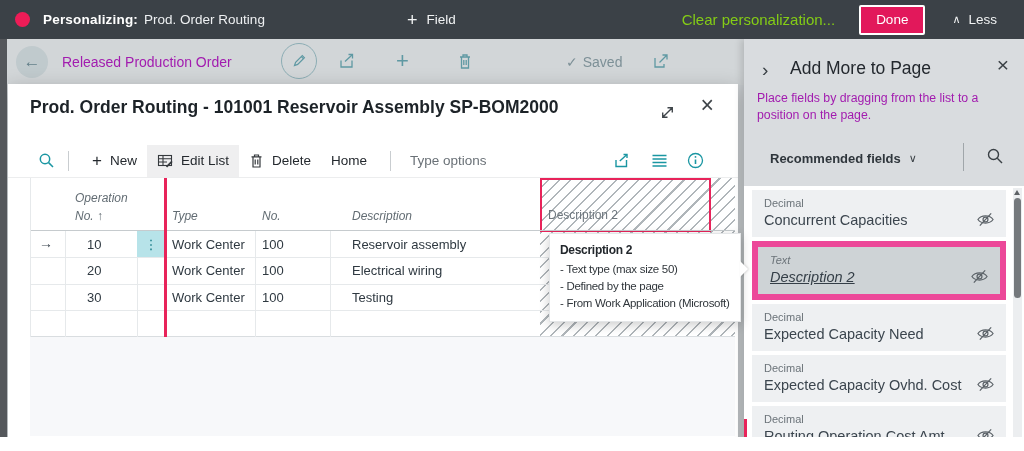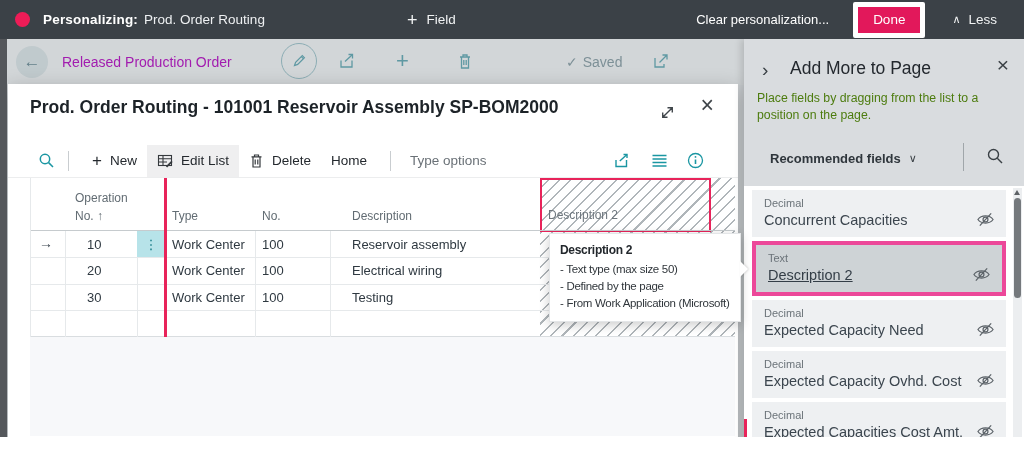--- a/index.html
+++ b/index.html
@@ -11,22 +11,22 @@
   
   .topbar{position:absolute;left:0;top:0;width:1024px;height:39px;background:#3b4147;
     display:flex;align-items:center;color:#fff;z-index:20;}
   .pz-dot{width:15px;height:15px;border-radius:50%;background:#ee1c57;margin-left:15px;flex:none;}
   .pz-label{margin-left:13px;font-weight:bold;font-size:13.5px;letter-spacing:.2px;}
   .pz-page{margin-left:6px;font-size:13.5px;color:#eef0f2;}
   .tb-field{margin-left:142px;display:flex;align-items:center;gap:9px;font-size:13.5px;
     color:#f1f3f4;cursor:pointer;}
   .tb-field .plus{font-size:18px;font-weight:400;line-height:1;}
   .tb-right{margin-left:auto;display:flex;align-items:center;}
-  .tb-clear{color:#ffffff;font-size:13px;cursor:pointer;}
-  .tb-done{margin-left:24px;background:#e2185b;border:5px solid #ffffff;border-radius:2px;
+  .tb-clear{color:#84cc16;font-size:15px;cursor:pointer;}
+  .tb-done{margin-left:24px;background:#e2185b;border:2px solid #ffffff;border-radius:2px;
     color:#fff;font-size:13.5px;padding:5px 15px 6px;font-family:inherit;cursor:pointer;}
   .tb-less{margin-left:27px;margin-right:27px;color:#f1f3f4;font-size:13.5px;display:flex;
     align-items:center;gap:8px;cursor:pointer;}
   .tb-less .chev{font-size:11px;}
 
   
   .bg-header{position:absolute;left:0;top:39px;width:744px;height:46px;background:#d2d6d8;}
   .back-circle{position:absolute;left:16px;top:7px;width:32px;height:32px;border-radius:50%;
     background:#c0cacd;color:#64808a;font-size:17px;display:flex;align-items:center;justify-content:center;}
   .bg-title{position:absolute;left:62px;top:15px;font-size:14px;color:#a21caf;}
@@ -55,21 +55,21 @@
   .tb-icons .ic{cursor:pointer;display:block;}
 
   
   .tbl{position:absolute;left:22px;top:94px;width:705px;height:159px;font-size:13px;color:#2f3941;}
   .hatch{position:absolute;left:510px;top:0;width:195px;height:159px;
     background:repeating-linear-gradient(135deg,#ffffff 0 6.5px,#b0b6ba 6.5px 8px);}
   .ghost{position:absolute;left:510px;top:0;width:171px;height:54px;border:2.5px solid #e8235a;}
   .dropline{position:absolute;left:134px;top:0;width:3px;height:159px;background:#e8235a;z-index:3;}
   .hline{position:absolute;left:0;width:705px;height:1px;background:#e6e9eb;}
   .vline{position:absolute;width:1px;background:#e6e9eb;}
-  .hdr{position:absolute;font-size:12px;color:#626c73;}
+  .hdr{position:absolute;font-size:12px;color:#626c73;font-style:italic;}
   .hdr2{position:absolute;left:518px;top:30px;font-size:12px;color:#6d767d;z-index:2;}
   .trow{position:absolute;left:0;width:705px;height:26px;}
   .cell{position:absolute;top:6px;white-space:nowrap;}
   .marker{left:9px;color:#3c4650;font-size:14px;top:4px;}
   .dots-btn{position:absolute;left:107px;top:0;width:28px;height:26px;background:#b7e3e9;
     color:#0f7682;font-size:13px;display:flex;align-items:center;justify-content:center;cursor:pointer;}
 
   .below{position:absolute;left:22px;top:253px;width:705px;height:99px;background:#f7f8fa;}
   .hscroll{position:absolute;left:22px;top:353px;width:705px;height:13px;background:#fcfcfc;}
   .hthumb{position:absolute;left:15px;top:2px;width:316px;height:9px;background:#8f9397;border-radius:5px;cursor:pointer;}
@@ -85,30 +85,30 @@
   .tt-arrow{position:absolute;right:-8px;top:27px;width:0;height:0;
     border-top:8px solid transparent;border-bottom:8px solid transparent;border-left:8px solid #fff;
     filter:drop-shadow(1px 0 1px rgba(0,0,0,.15));}
 
   
   .panel{position:absolute;left:744px;top:39px;width:280px;height:412px;background:#d9dcdf;
     box-shadow:-3px 0 7px rgba(0,0,0,.14);z-index:8;}
   .p-chevron{position:absolute;left:18px;top:20px;font-size:19px;color:#3a4045;cursor:pointer;}
   .p-title{position:absolute;left:46px;top:19px;font-size:17.5px;color:#23282e;}
   .p-close{position:absolute;right:15px;top:15px;font-size:21px;color:#3a4045;cursor:pointer;line-height:1;}
-  .p-desc{position:absolute;left:13px;top:51px;width:244px;font-size:12.3px;color:#4d7c0f;line-height:16.5px;}
+  .p-desc{position:absolute;left:13px;top:51px;width:244px;font-size:12.3px;color:#a21caf;line-height:16.5px;}
   .p-filter{position:absolute;left:26px;top:112px;font-size:13px;font-weight:bold;color:#2f363c;
     display:flex;align-items:center;gap:8px;cursor:pointer;justify-content:flex-end;}
   .p-filter .chev{font-weight:400;font-size:11px;color:#3a4045;}
   .p-fdiv{position:absolute;left:219px;top:104px;width:1px;height:28px;background:#a0a6aa;}
   .p-search{position:absolute;left:242px;top:108px;cursor:pointer;}
   .p-list{position:absolute;left:0;right:0;top:147px;bottom:0;background:#fff;overflow:hidden;}
   .card{position:relative;margin:0 18px 4px 8px;background:#eef0f2;padding:7px 12px 9px;cursor:pointer;}
   .card:first-child{margin-top:4px;}
-  .card.selected{background:#ced3d6;border:4px solid #ec4899;}
+  .card.selected{background:#ced3d6;border:6px solid #ec4899;font-style:italic;}
   .c-type{font-size:11px;color:#6b7379;margin-bottom:3px;}
   .c-name{font-size:14.5px;color:#3b454e;}
   .card.selected .c-name{text-decoration:underline;color:#343e47;}
   .c-eye{position:absolute;right:11px;bottom:9px;}
   .vscroll{position:absolute;right:2px;top:2px;bottom:2px;width:9px;background:#eceef0;}
   .tri-up{left:1px;top:2px;border-left:3.5px solid transparent;border-right:3.5px solid transparent;border-bottom:5px solid #5e6266;}
   .vthumb{position:absolute;left:1px;top:10px;width:7px;height:100px;background:#75797d;border-radius:4px;cursor:pointer;}
   .p-dragmark{position:absolute;left:0;top:380px;width:3px;height:26px;background:#e8235a;}
 </style>
 </head>
@@ -333,21 +333,21 @@
         <div class="c-type">Decimal</div>
         <div class="c-name">Expected Capacity Ovhd. Cost</div>
         <svg class="c-eye" width="19" height="17" viewBox="0 0 20 18" fill="none" stroke="#5b6268" stroke-width="1.3">
           <path d="M2 9 C5.5 4 14.5 4 18 9 C14.5 14 5.5 14 2 9 Z"></path>
             <circle cx="10" cy="9" r="2.6"></circle>
             <path d="M4 15.5 L16 2.5"></path>
         </svg>
       </div>
       <div class="card">
         <div class="c-type">Decimal</div>
-        <div class="c-name">Expected Capacities Cost Amt.</div>
+        <div class="c-name">Routing Operation Cost Amt.</div>
         <svg class="c-eye" width="19" height="17" viewBox="0 0 20 18" fill="none" stroke="#5b6268" stroke-width="1.3">
           <path d="M2 9 C5.5 4 14.5 4 18 9 C14.5 14 5.5 14 2 9 Z"></path>
             <circle cx="10" cy="9" r="2.6"></circle>
             <path d="M4 15.5 L16 2.5"></path>
         </svg>
       </div>
       <div class="vscroll">
         <div class="tri tri-up"></div>
         <div class="vthumb"></div>
       </div>

